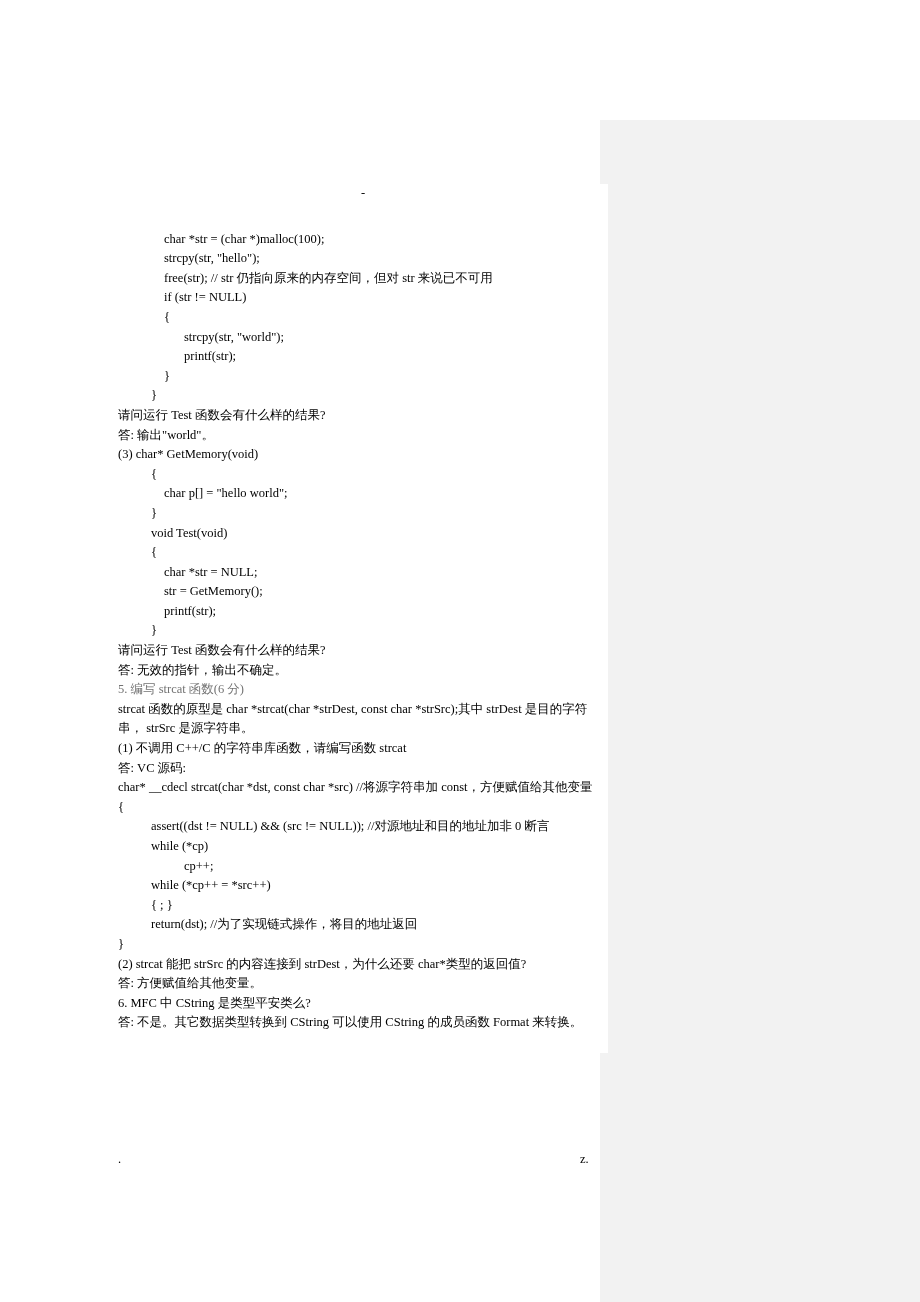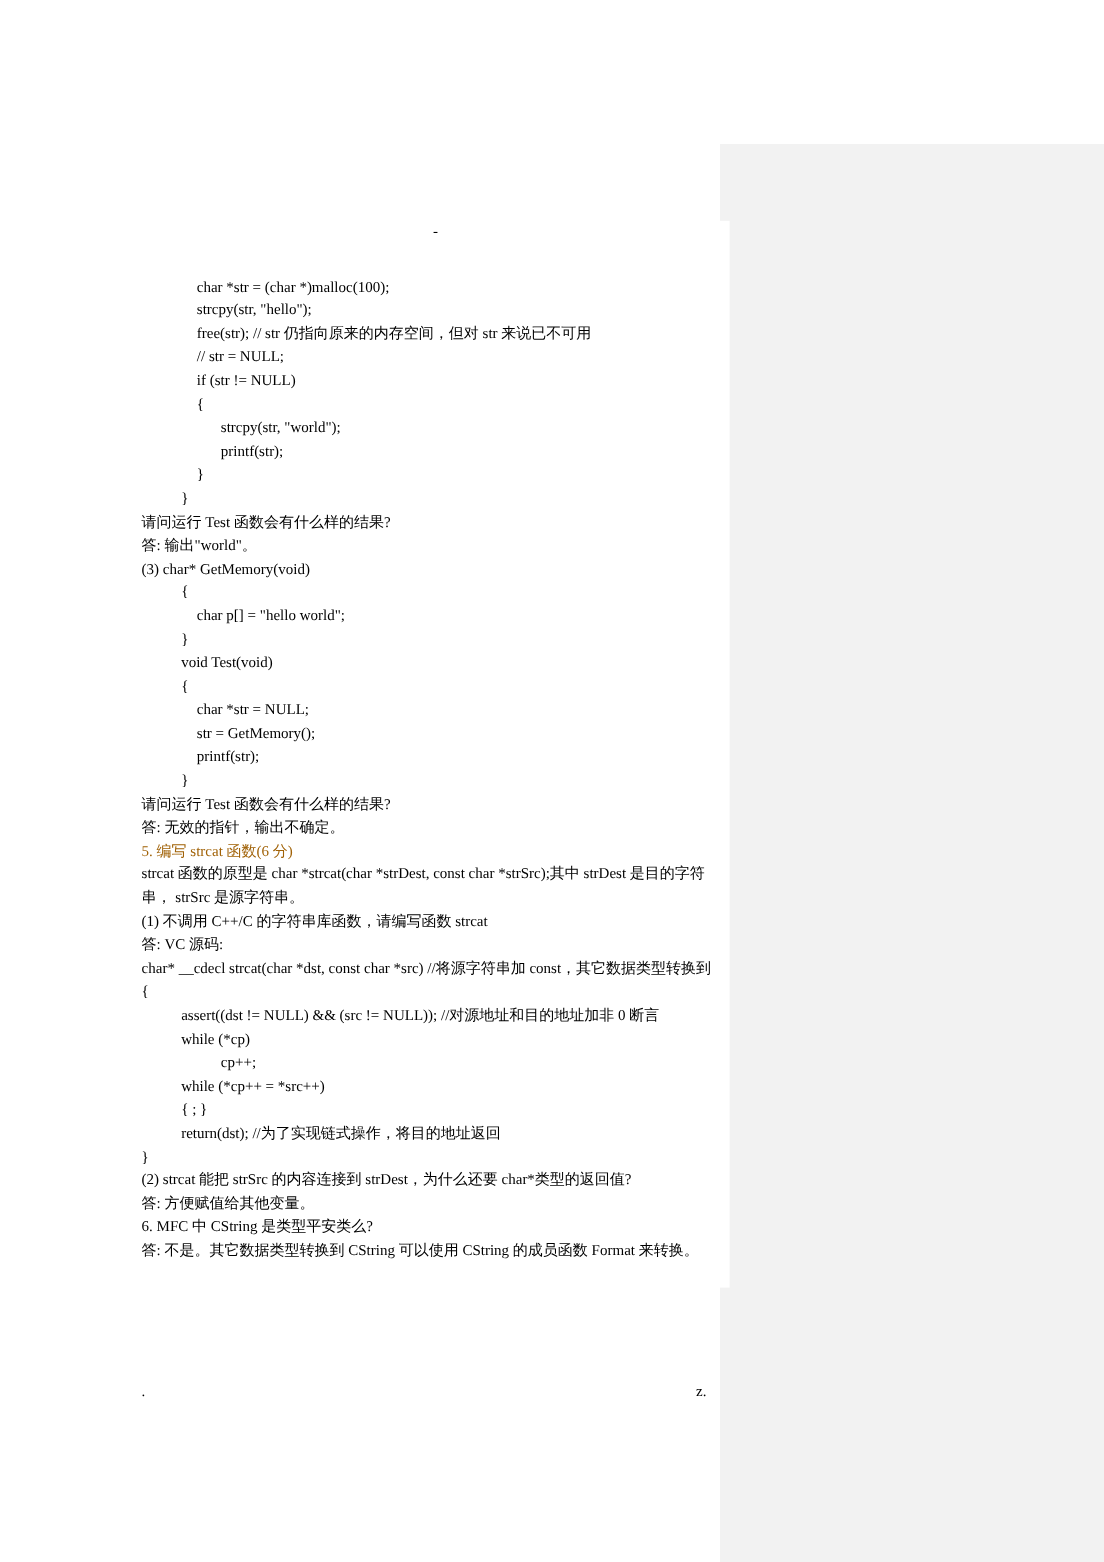--- a/index.html
+++ b/index.html
@@ -30,21 +30,21 @@
     width: 490px;
     font-size: 12.5px;
     line-height: 19.6px;
     color: #000;
     background: #fff;
     padding-bottom: 20px;
   }
   .indent1 { padding-left: 33px; }
   .indent2 { padding-left: 46px; }
   .indent3 { padding-left: 66px; }
-  .red { color: #a16207; }
+  .red { color: #737373; }
   .footer-dot {
     position: absolute;
     bottom: 135px;
     font-size: 12.5px;
     color: #000;
   }
   .footer-dot.left { left: 118px; }
   .footer-dot.right { left: 580px; }
   .top-dot {
     text-align: center;
@@ -59,21 +59,20 @@
 <div class="page">
   <div class="sidebar"></div>
 
   <div class="content">
     <div class="top-dot">-</div>
     <div style="height:26px"></div>
 
     <div class="indent2">char *str = (char *)malloc(100);</div>
     <div class="indent2">strcpy(str, "hello");</div>
     <div class="indent2">free(str);       // str 仍指向原来的内存空间，但对 str 来说已不可用</div>
-    <div class="indent2">// str = NULL;</div>
     <div class="indent2">if (str != NULL)</div>
     <div class="indent2">{</div>
     <div class="indent3">strcpy(str, "world");</div>
     <div class="indent3">printf(str);</div>
     <div class="indent2">}</div>
     <div class="indent1">}</div>
 
     <div>请问运行 Test 函数会有什么样的结果?</div>
     <div>答: 输出"world"。</div>
 
@@ -89,21 +88,21 @@
     <div class="indent1">}</div>
 
     <div>请问运行 Test 函数会有什么样的结果?</div>
     <div>答: 无效的指针，输出不确定。</div>
 
     <div class="red">5. 编写 strcat 函数(6 分)</div>
     <div>strcat 函数的原型是 char *strcat(char *strDest, const char *strSrc);其中 strDest 是目的字符串， strSrc 是源字符串。</div>
     <div>(1) 不调用 C++/C 的字符串库函数，请编写函数 strcat</div>
     <div>答: VC 源码:</div>
 
-    <div>char* __cdecl strcat(char *dst, const char *src) //将源字符串加 const，其它数据类型转换到</div>
+    <div>char* __cdecl strcat(char *dst, const char *src) //将源字符串加 const，方便赋值给其他变量</div>
     <div>{</div>
     <div class="indent1">assert((dst != NULL) &amp;&amp; (src != NULL));    //对源地址和目的地址加非 0 断言</div>
     <div class="indent1">while (*cp)</div>
     <div class="indent3">cp++;</div>
     <div class="indent1">while (*cp++ = *src++)</div>
     <div class="indent1">{    ;    }</div>
     <div class="indent1">return(dst);    //为了实现链式操作，将目的地址返回</div>
     <div>}</div>
 
     <div>(2) strcat 能把 strSrc 的内容连接到 strDest，为什么还要 char*类型的返回值?</div>

